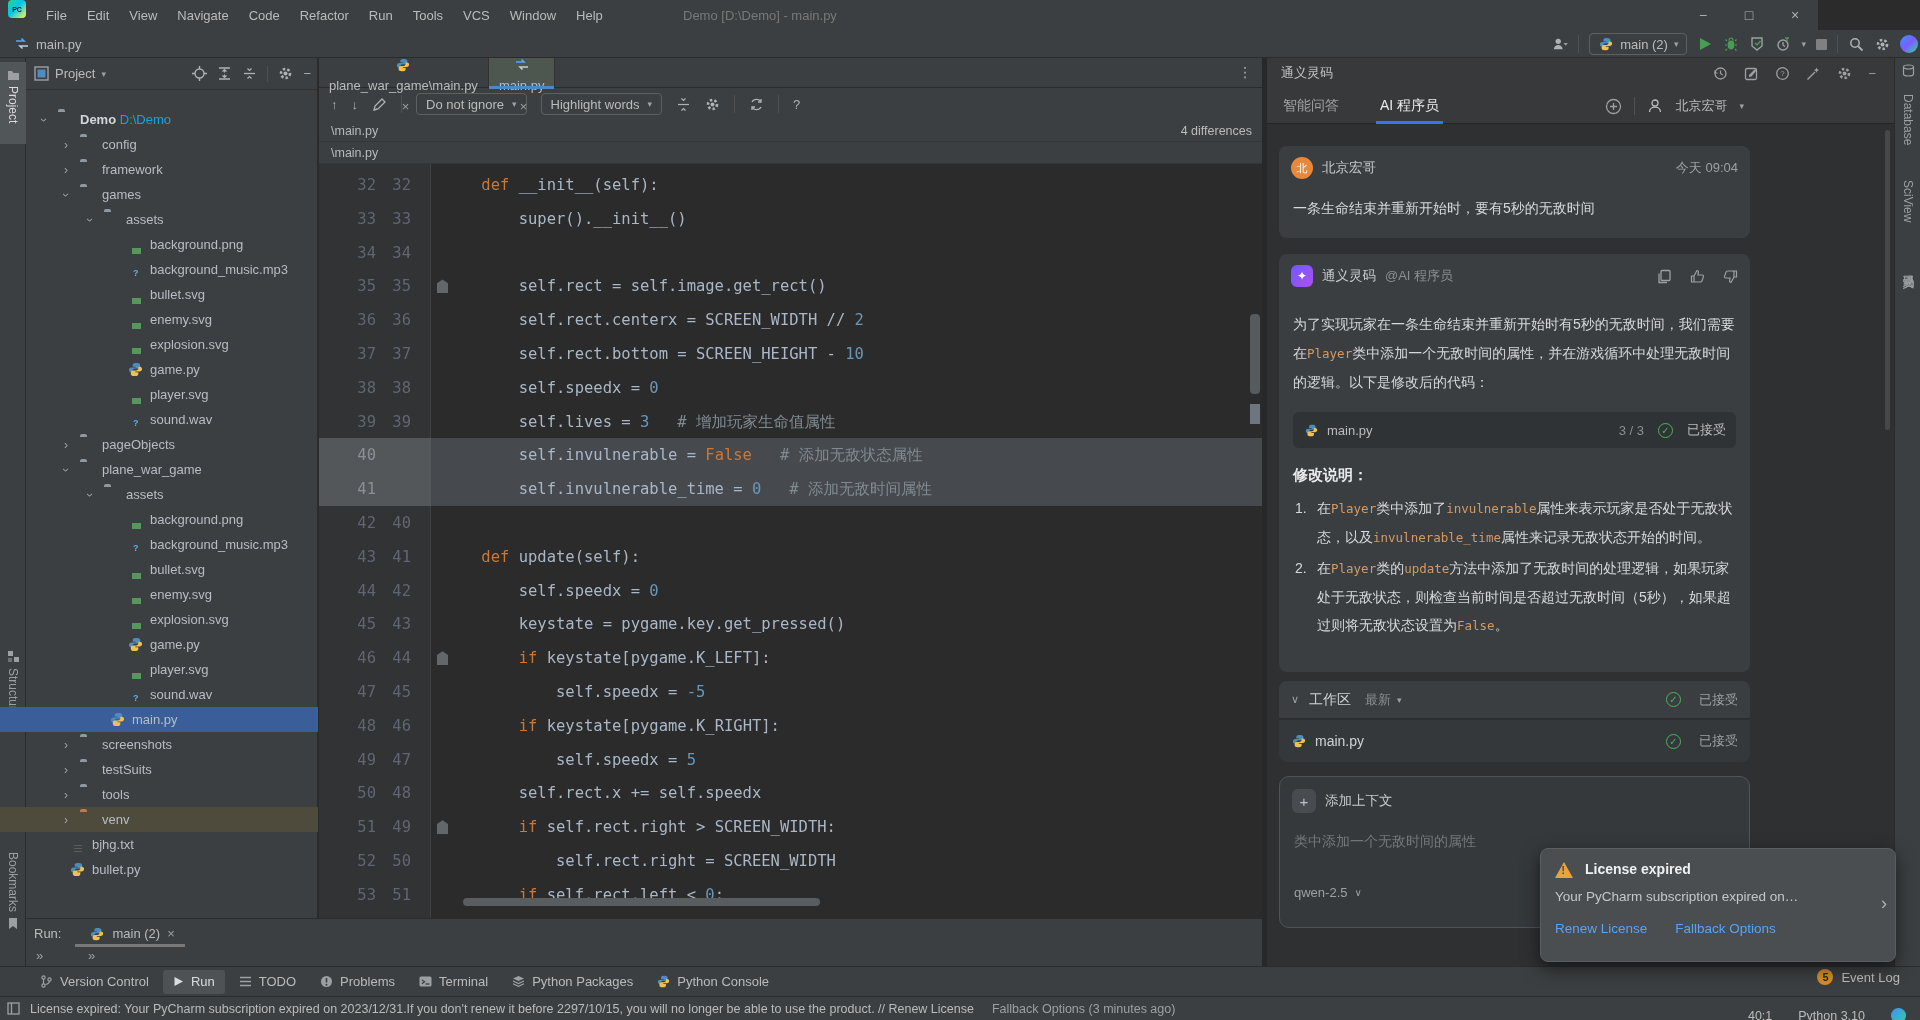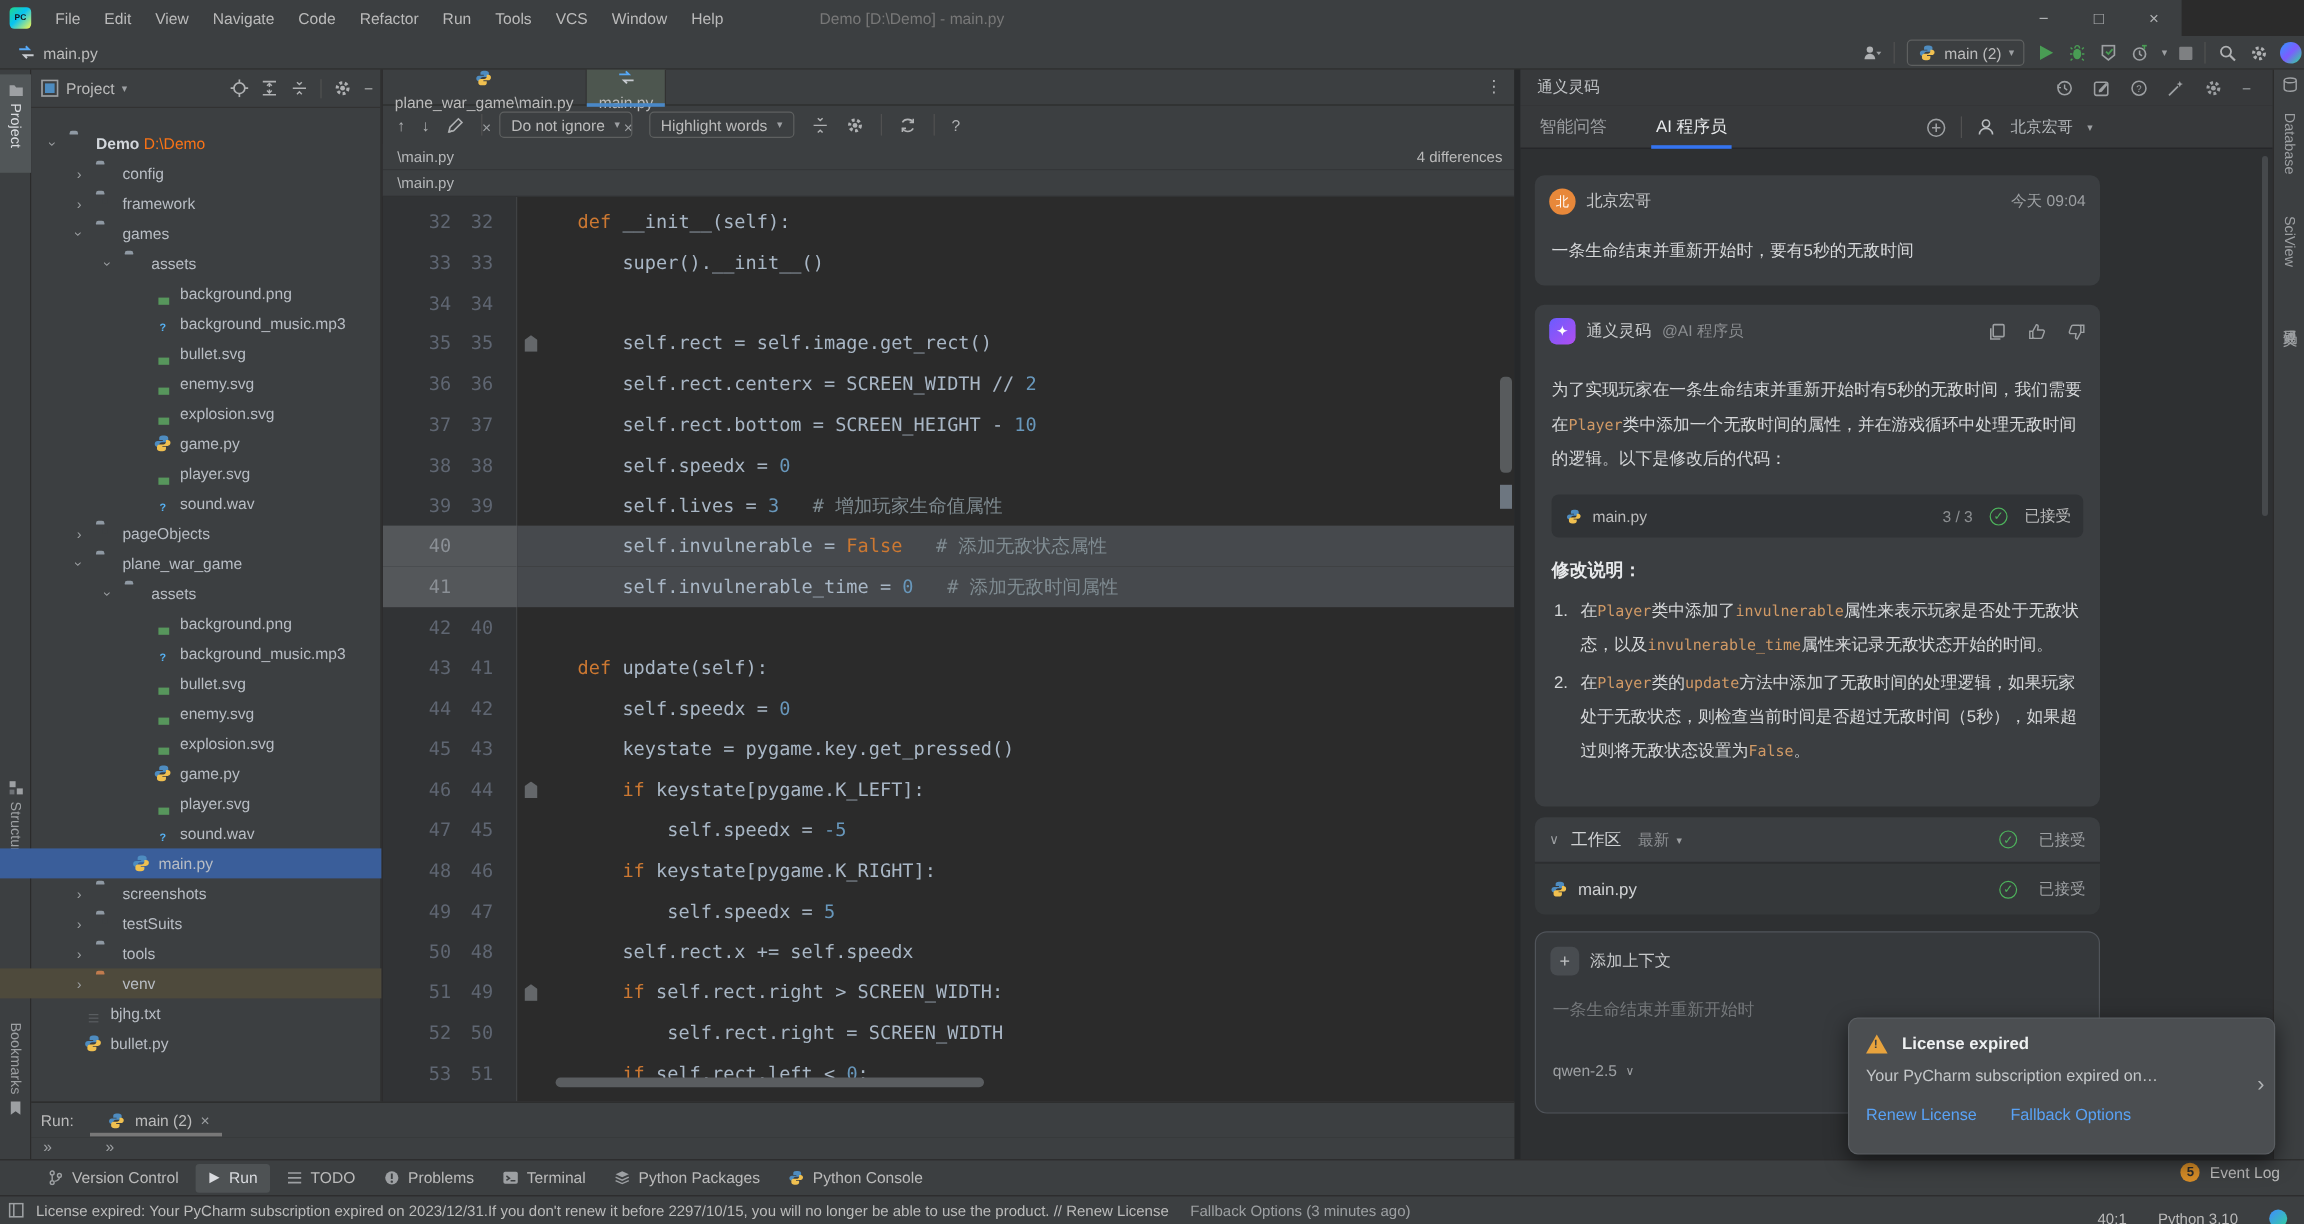--- a/index.html
+++ b/index.html
@@ -5,21 +5,21 @@
   * { margin:0; padding:0; box-sizing:border-box; }
   html,body { background:#1e1f22; }
   #app {
     position:relative; width:1920px; height:1020px; overflow:hidden;
     font-family:"Liberation Sans", sans-serif; font-size:13px; color:#bbbbbb;
     background:#2b2b2b; user-select:none;
   }
   .abs { position:absolute; }
 
   
-  .titlebar { position:absolute; left:0; top:0; width:1818px; height:30px; background:#3c3f41; display:flex; align-items:center; }
+  .titlebar { position:absolute; left:0; top:0; width:1818px; height:30px; background:#3c3f41; display:flex; }
   .pclogo { width:18px; height:18px; margin:0 10px 0 8px; border-radius:4px;
     background:linear-gradient(135deg,#21d789 0%,#07c3f2 45%,#fcf84a 100%);
     display:flex; align-items:center; justify-content:center; font-size:7px; font-weight:bold; color:#10131a; }
   .menu-item { padding:0 10px; height:30px; display:flex; align-items:center; color:#bbbbbb; }
   .wintitle { position:absolute; left:683px; top:0; height:30px; display:flex; align-items:center; color:#787878; }
   .winctrls { position:absolute; right:0; top:0; height:30px; display:flex; }
   .winctrl { width:46px; height:30px; display:flex; align-items:center; justify-content:center; color:#afb1b3; font-size:14px; }
 
   
   .navbar { position:absolute; left:0; top:30px; width:1920px; height:28px; background:#3c3f41; border-bottom:1px solid #2b2b2b; }
@@ -47,21 +47,21 @@
   .pp-ics { position:absolute; right:6px; display:flex; align-items:center; gap:10px; color:#afb1b3; }
   #tree { position:absolute; left:-26px; top:34px; width:318px; height:824px; overflow:hidden; }
   .trow { position:absolute; left:0; width:318px; height:25px; display:flex; align-items:center; white-space:nowrap; }
   .trow.sel-a { background:#3a5e9a; }
   .trow.sel-i { background:#4e4a3c; }
   .tchev { position:absolute; color:#9da0a3; font-size:12px; width:12px; text-align:center; }
   .tchev.open { transform:rotate(90deg); }
   .ticon { position:absolute; width:16px; height:16px; }
   .tlabel { position:absolute; color:#b8bdc4; }
   .tlabel b { color:#d3d7dc; }
-  .textra { color:#f97316; }
+  .textra { color:#0ea5e9; }
   
   .i-folder { width:15px; height:12px; margin-top:3px; background:#8f99a3; border-radius:2px; position:relative; }
   .i-folder::before { content:""; position:absolute; left:0; top:-3px; width:7px; height:3px; background:#8f99a3; border-radius:2px 2px 0 0; }
   .i-folder.dot::after { content:""; position:absolute; left:5px; top:3.5px; width:5px; height:5px; border-radius:50%; background:#3c3f41; }
   .i-folder.orange { background:#c07b4e; } .i-folder.orange::before { background:#c07b4e; }
   .doc { width:12px; height:15px; margin:0 2px; background:#b6bcc0; border-radius:1px; position:relative; font-size:9px; }
   .doc.img::after { content:""; position:absolute; left:1.5px; top:7px; width:9px; height:6px; background:#57965c; }
   .doc.q { background:#9aa0a6; } .doc.q::after { content:"?"; position:absolute; left:3px; top:2px; color:#55b1f2; font-weight:bold; }
   .doc.txt::after { content:""; position:absolute; left:2px; top:4px; width:8px; height:1.5px; background:#5a5e61; box-shadow:0 3px 0 #5a5e61, 0 6px 0 #5a5e61; }
 
@@ -689,21 +689,21 @@
         <span class="gcheck">✓</span>
         <span>已接受</span>
       </span>
     </div>
 
     <div class="inputbox">
       <div class="ctxchip">
         <span class="plus-sq">+</span>
         <span style="color:#c8cacc; font-size:13.5px;">添加上下文</span>
       </div>
-      <div class="abs" style="left:14px; top:56px; color:#74777a; font-size:14px;">一条生命结束并重新开始时</div>
+      <div class="abs" style="left:14px; top:56px; color:#74777a; font-size:14px;">类中添加一个无敌时间的属性</div>
       <div class="abs" style="left:14px; top:108px; color:#9da0a3; display:flex; gap:7px; align-items:center;">
         <span>qwen-2.5</span>
         <span class="caret" style="font-size:10px;">∨</span>
       </div>
     </div>
     <div class="ai-scroll"></div>
   </div>
 
   <div class="rstrip">
     <div class="vtab" style="top:6px; height:16px;">

